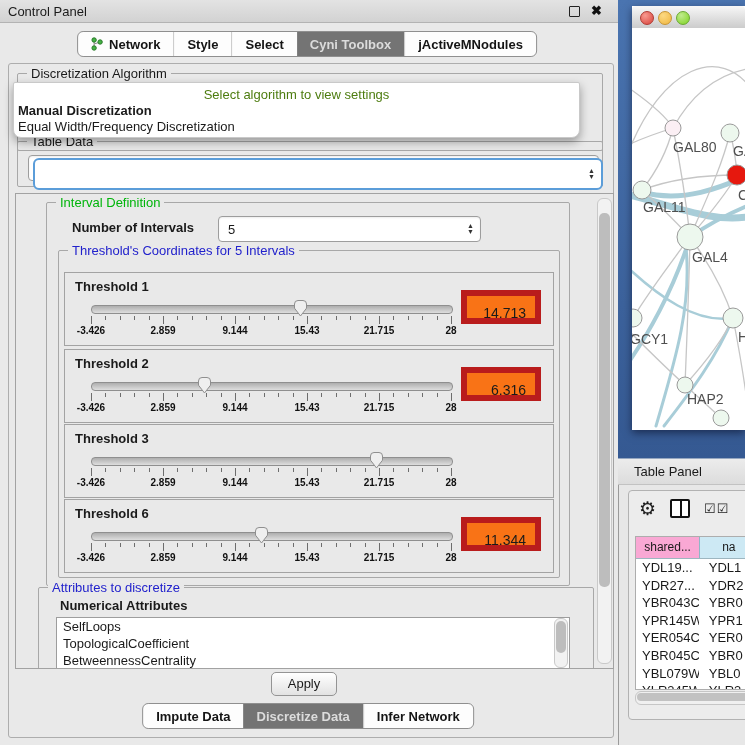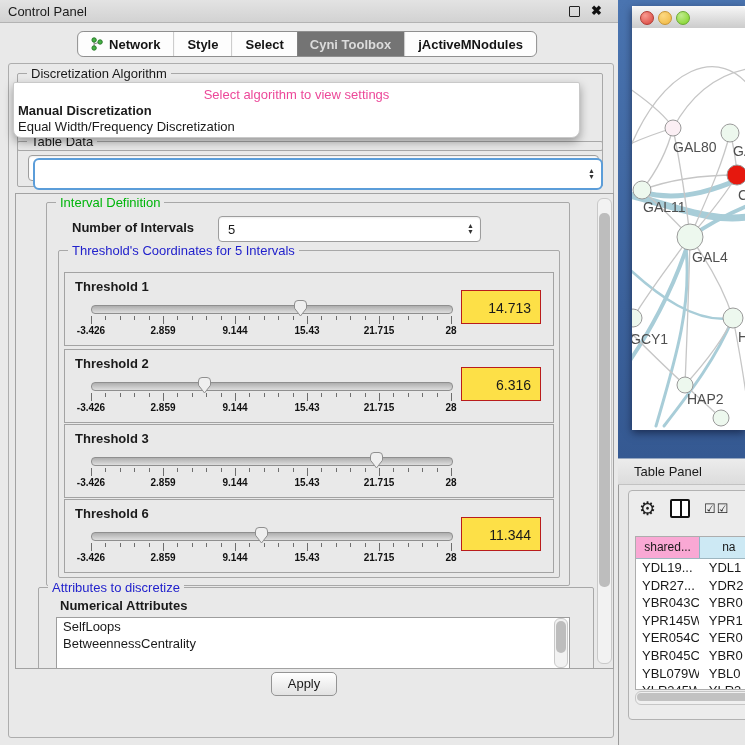--- a/index.html
+++ b/index.html
@@ -25,34 +25,34 @@
   .gt-green{color:#00b50b;}
   .gt-blue{color:#2222cc;}
   .gt-black{color:#1a1a1a;}
   .combo{position:absolute;background:#fff;border:1px solid #9d9d9d;border-radius:4px;font-size:13px;
          display:flex;align-items:center;padding-left:9px;box-shadow:inset 0 1px 2px rgba(0,0,0,.08);}
   .stepper{position:absolute;right:6px;top:0;bottom:0;display:flex;flex-direction:column;justify-content:center;color:#333;}
   .stepper span{font-size:7px;line-height:6px;}
   
   #algo-popup{position:absolute;left:13px;top:82px;width:565px;height:54px;background:#fff;border:1px solid #c9c9c9;
               border-radius:2px 2px 8px 8px;box-shadow:0 4px 10px rgba(0,0,0,.35);z-index:60;}
-  #algo-prompt{position:absolute;top:4px;left:0;width:100%;text-align:center;color:#ec4899;font-size:13px;}
+  #algo-prompt{position:absolute;top:4px;left:0;width:100%;text-align:center;color:#4d7c0f;font-size:13px;}
   .popup-item{position:absolute;left:2px;width:97%;font-size:13px;height:16px;line-height:16px;padding-left:2px;}
   #combo-behind{position:absolute;left:24px;top:94px;width:566px;height:28px;background:#fff;border:2px solid #5b9dd9;border-radius:6px;z-index:10;}
   #paneB{position:absolute;left:6px;top:129px;width:597px;height:474px;border:1px solid #a2a2a2;background:#e9e9e9;overflow:hidden;}
   
   .thr-panel{position:absolute;left:48px;width:488px;height:72px;border:1px solid #a3a3a3;background:#e9e9e9;}
   .thr-label{position:absolute;left:10px;top:6px;font-size:13px;font-weight:bold;}
   .thr-track{position:absolute;left:26px;top:32px;width:360px;height:7px;border:1px solid #8f8f8f;border-radius:4px;
              background:linear-gradient(#aeaeae,#dedede);}
   .thr-thumb{position:absolute;top:-6px;width:15px;height:17px;}
   .tickrow{position:absolute;left:26px;top:43px;width:360px;height:20px;}
   .tick{position:absolute;width:1px;background:#6d6d6d;top:0;}
   .ticklab{position:absolute;top:9px;transform:translateX(-50%);font-size:10px;font-weight:bold;color:#111;white-space:nowrap;}
-  .thr-value{position:absolute;left:396px;top:17px;width:80px;height:34px;background:#fde047;border:1px solid #b91c1c;
+  .thr-value{position:absolute;left:396px;top:17px;width:80px;height:34px;background:#f97316;border:6px solid #b91c1c;
              font-size:14px;line-height:34px;text-align:right;padding-right:9px;box-sizing:border-box;}
   
   #attr-list{position:absolute;left:40px;top:423px;width:512px;height:50px;background:#fff;border:1px solid #9d9d9d;overflow:hidden;}
   .attr-item{font-size:13px;height:17px;line-height:17px;padding-left:6px;}
   .vscroll{position:absolute;background:#f2f2f2;border:1px solid #c9c9c9;border-radius:6px;}
   .vthumb{position:absolute;left:1px;right:1px;background:#bdbdbd;border-radius:5px;}
   #apply-btn{position:absolute;left:262px;top:608px;width:64px;height:22px;background:linear-gradient(#ffffff,#e2e2e2);
              border:1px solid #949494;border-radius:5px;font-size:13px;text-align:center;line-height:21px;}
   
   #desktop{position:absolute;left:618px;top:0;width:127px;height:458px;background:linear-gradient(#4a74b0,#355992);}
@@ -332,34 +332,46 @@
               <div class="thr-value">11.344</div>
             </div>
           </div>
 
         <div class="group" style="left:22px;top:393px;width:554px;height:82px;">
           <span class="group-title gt-blue">Attributes to discretize</span>
         </div>
         <span class="lbl bold" style="left:34px;top:404px;">Numerical Attributes</span>
         <div id="attr-list">
             <div class="attr-item">SelfLoops</div>
+            <div class="attr-item">TopologicalCoefficient</div>
             <div class="attr-item">BetweennessCentrality</div>
           </div>
         <div class="vscroll" style="left:538px;top:424px;width:12px;height:48px;">
           <div class="vthumb" style="top:2px;height:32px;"></div>
         </div>
 
         <div class="vscroll" style="left:581px;top:4px;width:13px;height:464px;">
           <div class="vthumb" style="top:14px;height:374px;"></div>
         </div>
       </div>
 
       <div id="apply-btn">Apply</div>
     </div>
 
+    <div class="tabbar" id="bottom-tabbar">
+        <div class="tab">
+          <span>Impute Data</span>
+        </div>
+        <div class="tab sel">
+          <span>Discretize Data</span>
+        </div>
+        <div class="tab">
+          <span>Infer Network</span>
+        </div>
+      </div>
 
     <div id="algo-popup">
       <div id="algo-prompt">Select algorithm to view settings</div>
       <div id="popup-items">
           <div class="popup-item" style="top: 20px; font-weight: bold;">Manual Discretization</div>
           <div class="popup-item" style="top: 36px;">Equal Width/Frequency Discretization</div>
         </div>
     </div>
   </div>
 

